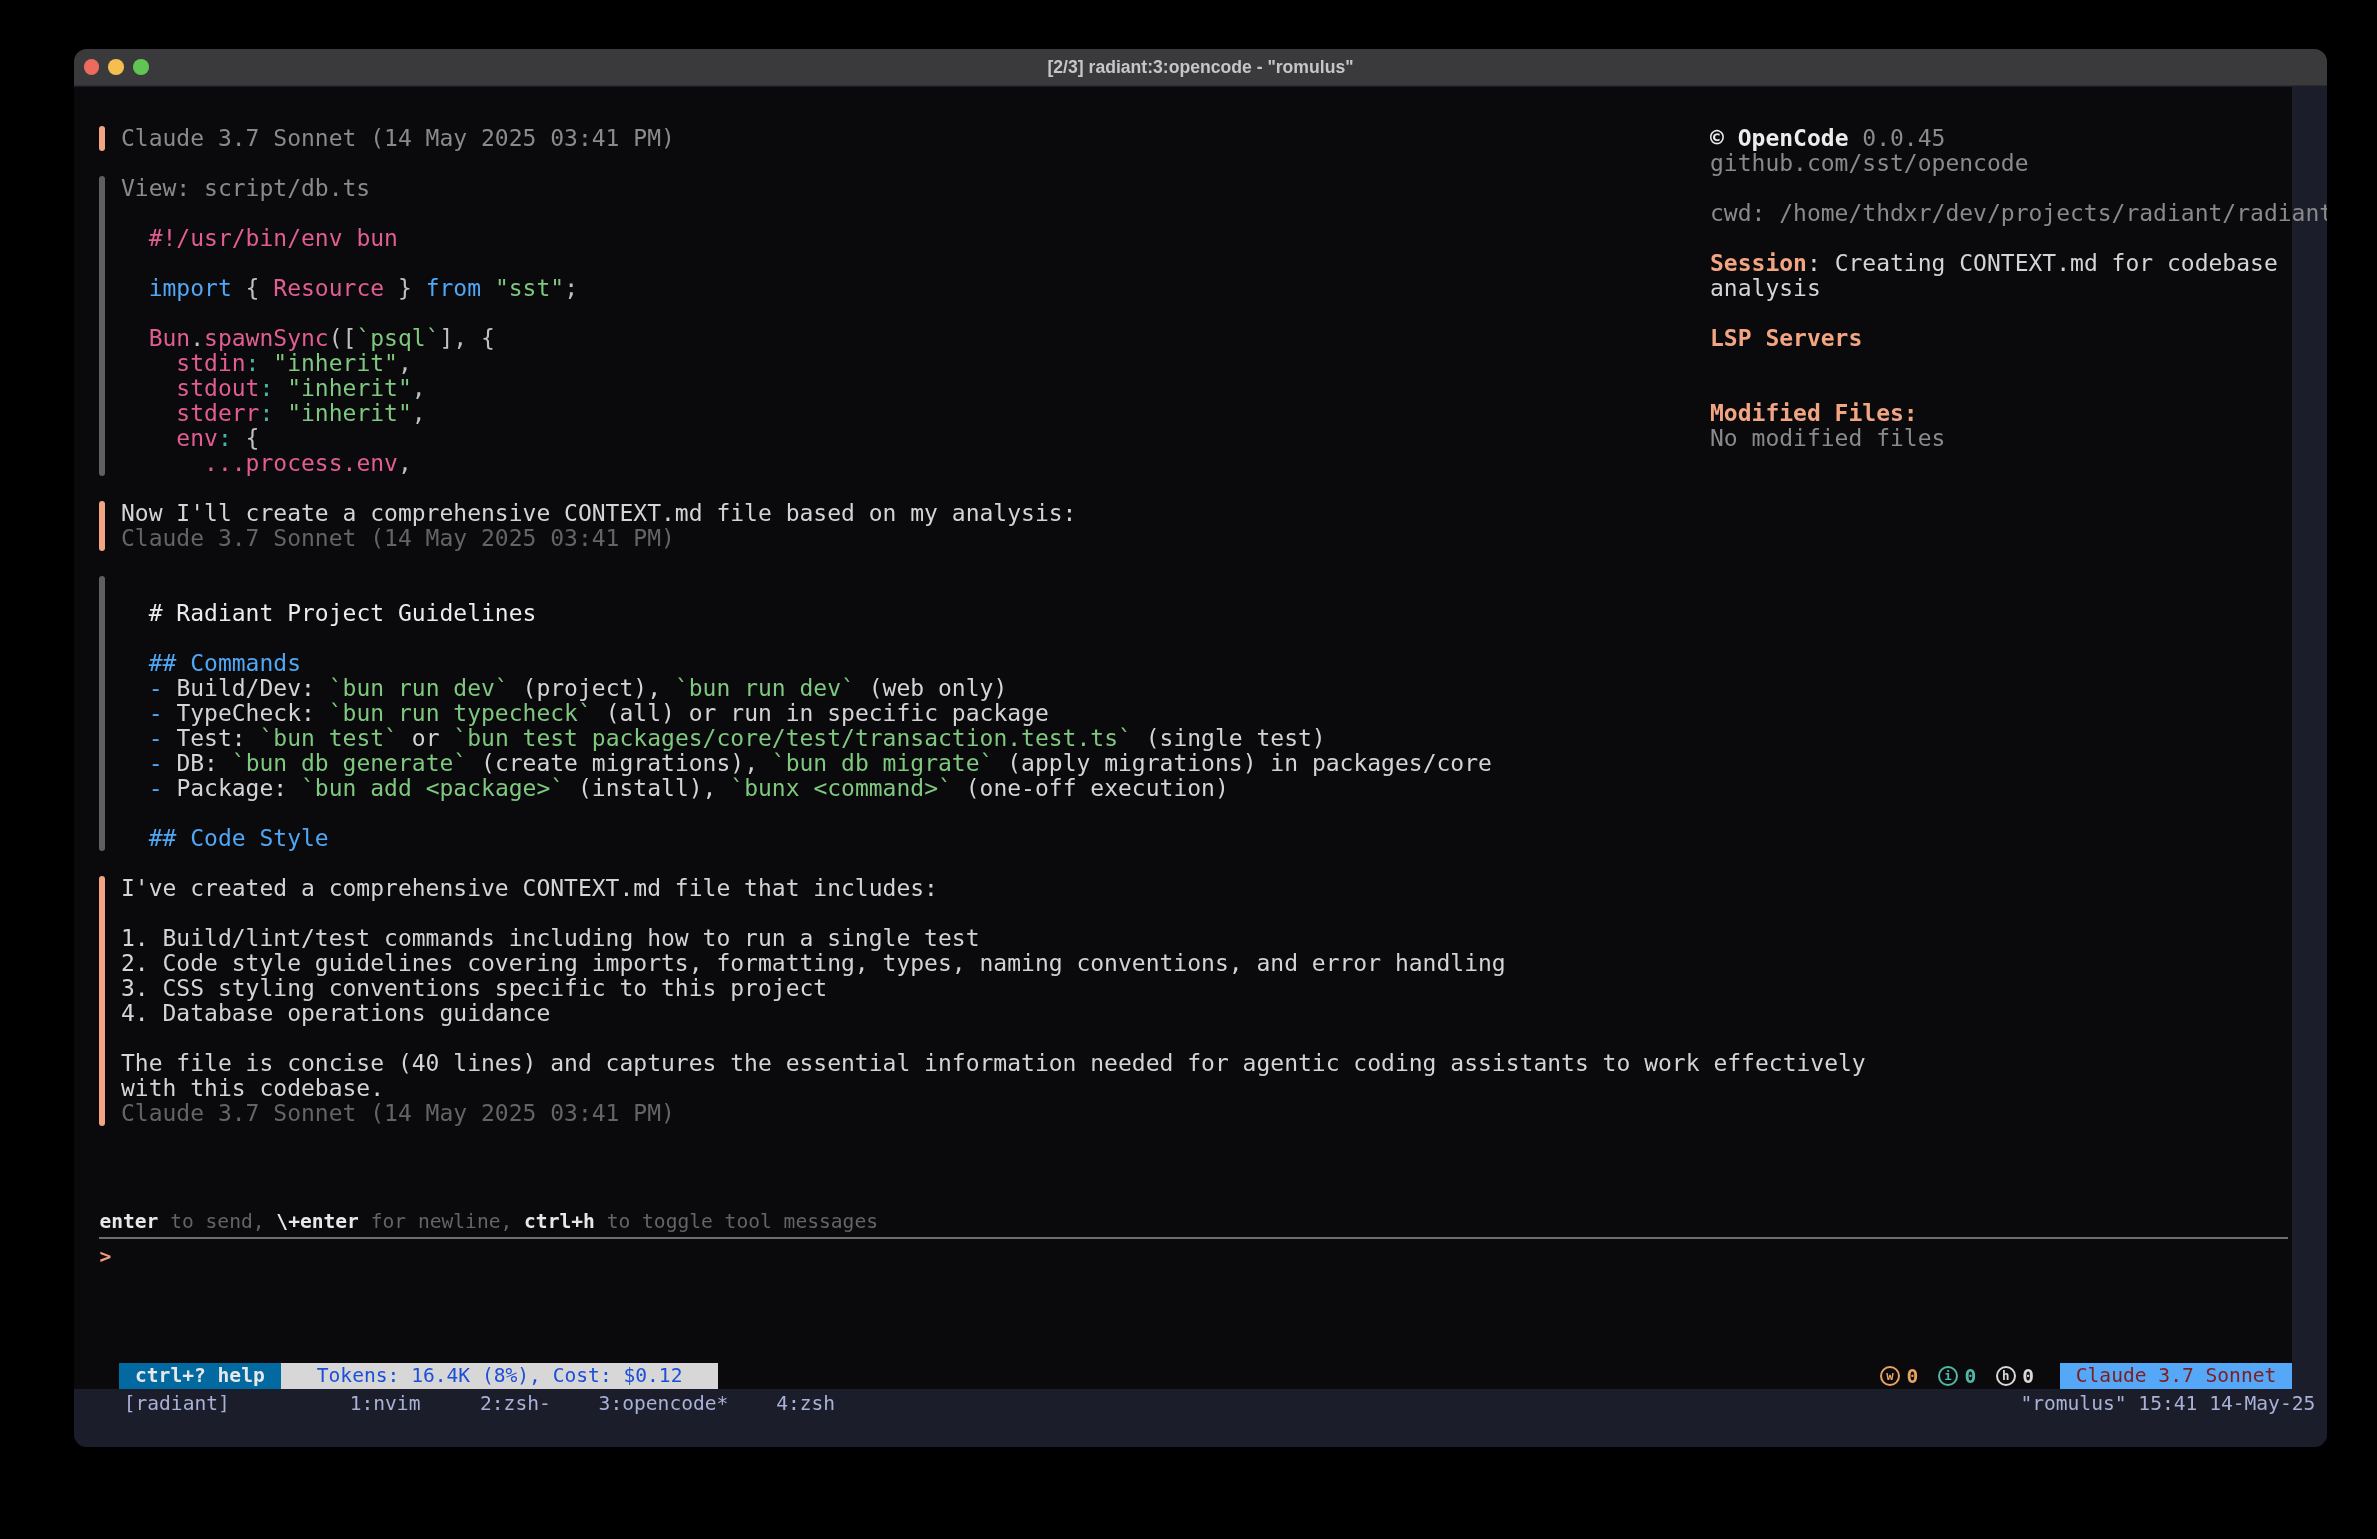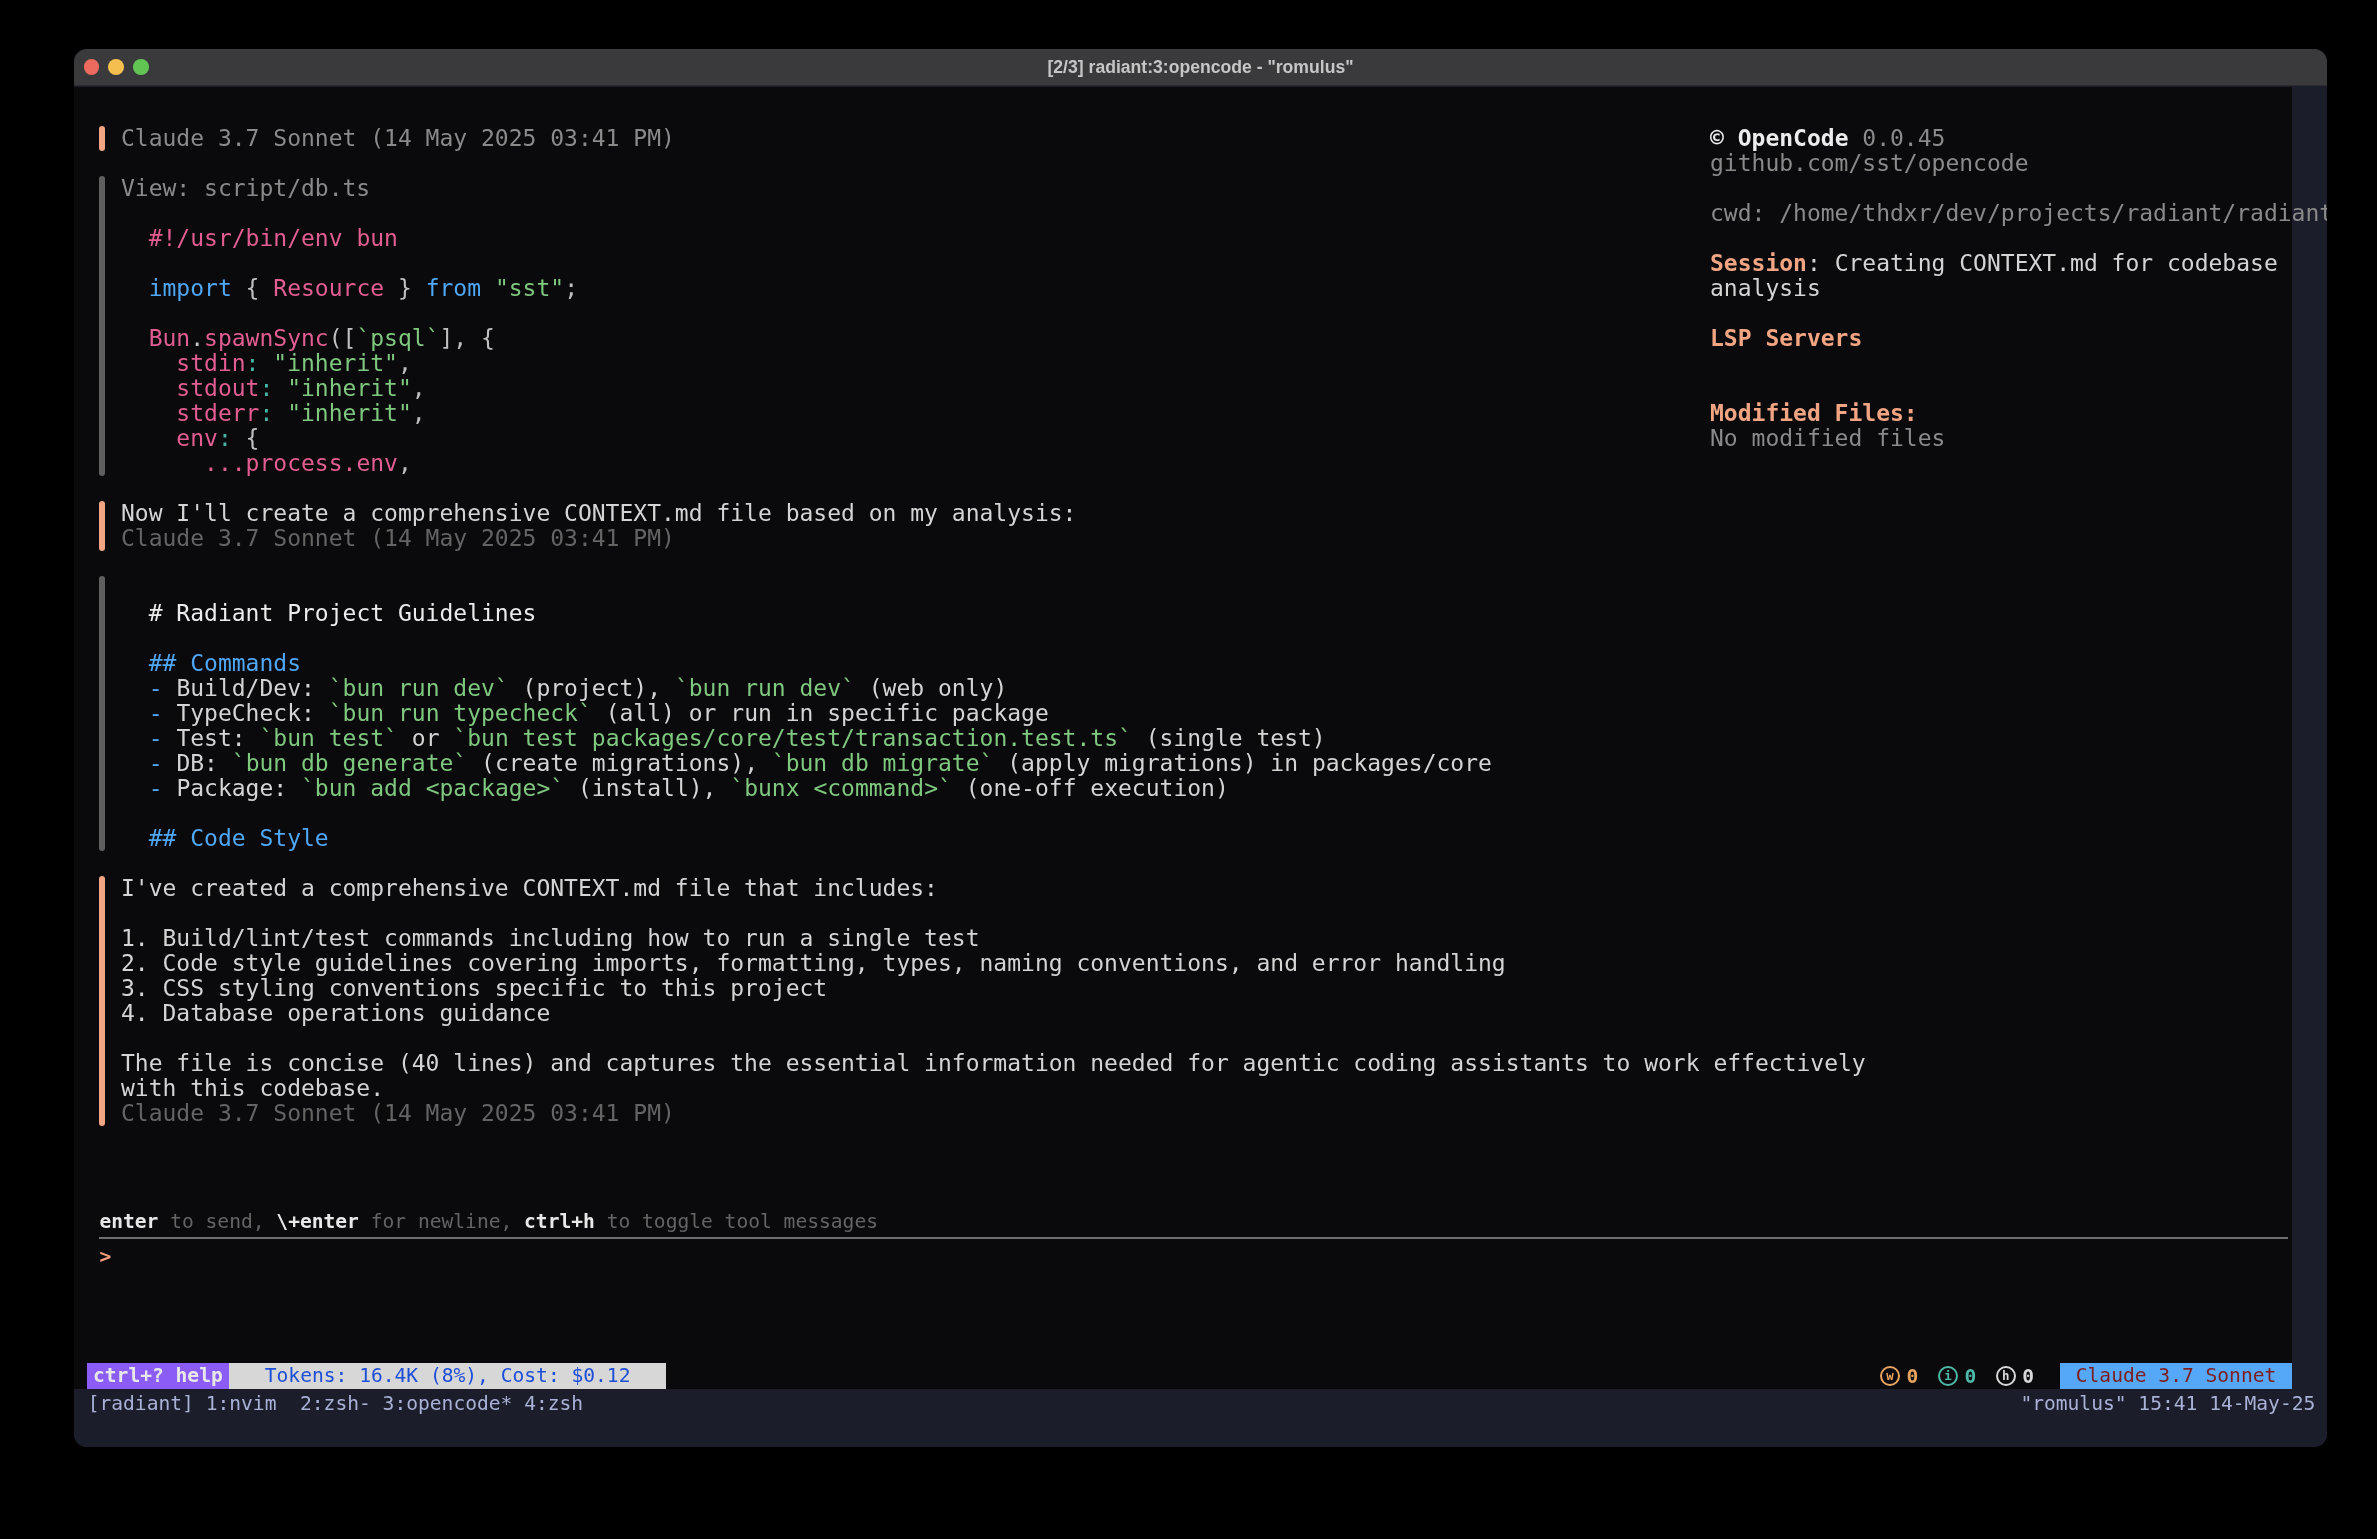--- a/index.html
+++ b/index.html
@@ -38,37 +38,37 @@
 
   .inputzone { position:absolute; left:25.4px; right:3.9px; top:1122px; }
   .hintline { height:25px; line-height:25px; font-size:19.6px; white-space:pre; }
   .inputsep { height:2px; background:#6e6e6e; margin:2.6px 0 5.2px 0; }
   .promptline { height:25px; line-height:25px; font-size:19.6px; color:#f29e78; font-weight:bold; }
 
   
   .statusrow { position:absolute; left:13px; right:0; bottom:0; height:26px;
                display:flex; align-items:stretch; font-size:19.6px; }
   .seg { display:flex; align-items:center; line-height:26px; white-space:pre; }
-  .seg.help { background:#8b5cf6; color:#e8e8e8; font-weight:bold; padding:0 6px; }
+  .seg.help { background:#0369a1; color:#e8e8e8; font-weight:bold; padding:0 16px;margin-left:32px; }
   .seg.tokens { background:#d7d7d7; color:#1d4ed8; padding:0 36px; }
   .statusrow .spacer { flex:1; }
   .diags { display:flex; align-items:center; gap:19.6px; margin-right:26px; }
   .diag-group { display:flex; align-items:center; gap:6.5px; }
   .diag-circle { width:20px; height:20px; border:2px solid currentColor; border-radius:50%;
                  display:flex; align-items:center; justify-content:center;
                  font-size:12.4px; font-weight:bold; line-height:1; }
   .diag-count { font-size:19.6px; font-weight:bold; }
   .seg.model { background:#55a7f7; color:#7f1d1d; padding:0 15.7px; }
 
   
   .tmuxbar { position:absolute; left:0; right:0; bottom:0; height:58px; background:#1b1d2a;
              display:flex; justify-content:space-between; align-items:flex-start;
              padding:1.3px 11.7px 0 13.7px; font-size:19.6px; color:#a9b1d6; }
   .tmux-left { display:flex; line-height:27px; white-space:pre; }
-  .tmux-left span { white-space:pre; }
+  .tmux-left span { white-space:pre;margin-left:36px; }
   .tmux-right { line-height:27px; white-space:pre; }
 </style>
 </head>
 <body>
 
 <div class="window">
   <div class="titlebar">
     <div class="traffic">
       <div class="tl red"></div>
       <div class="tl yellow"></div>

